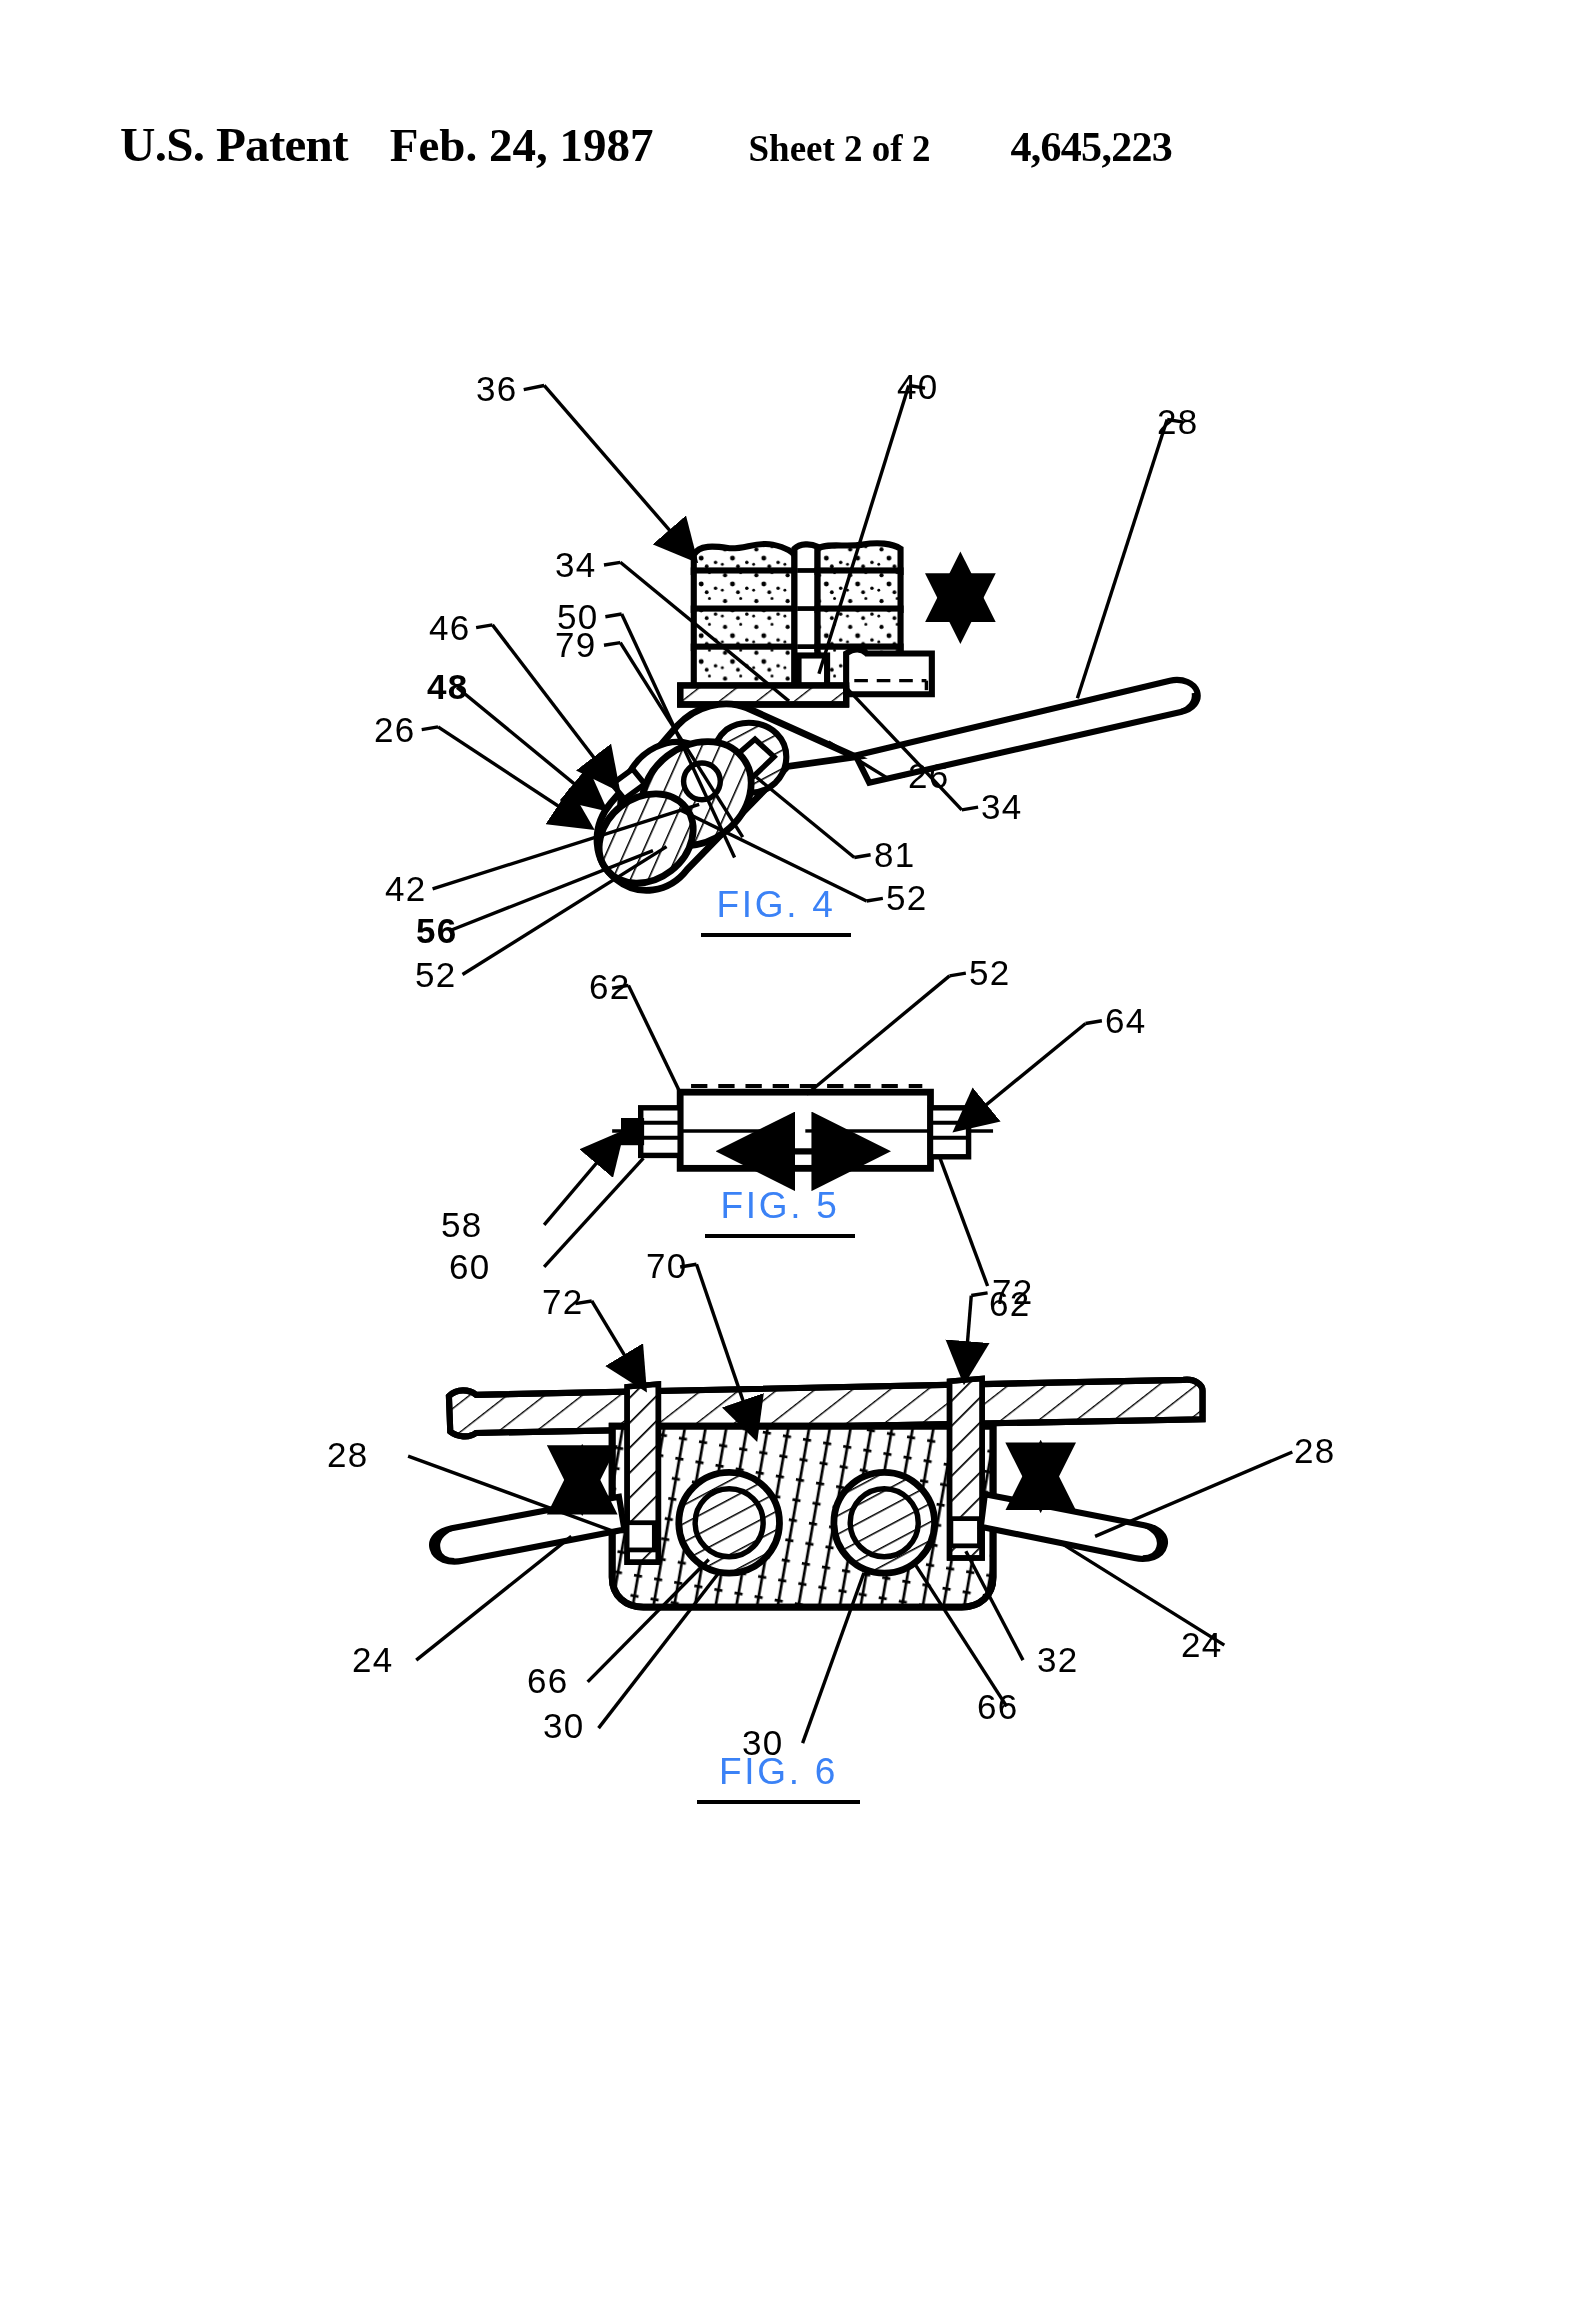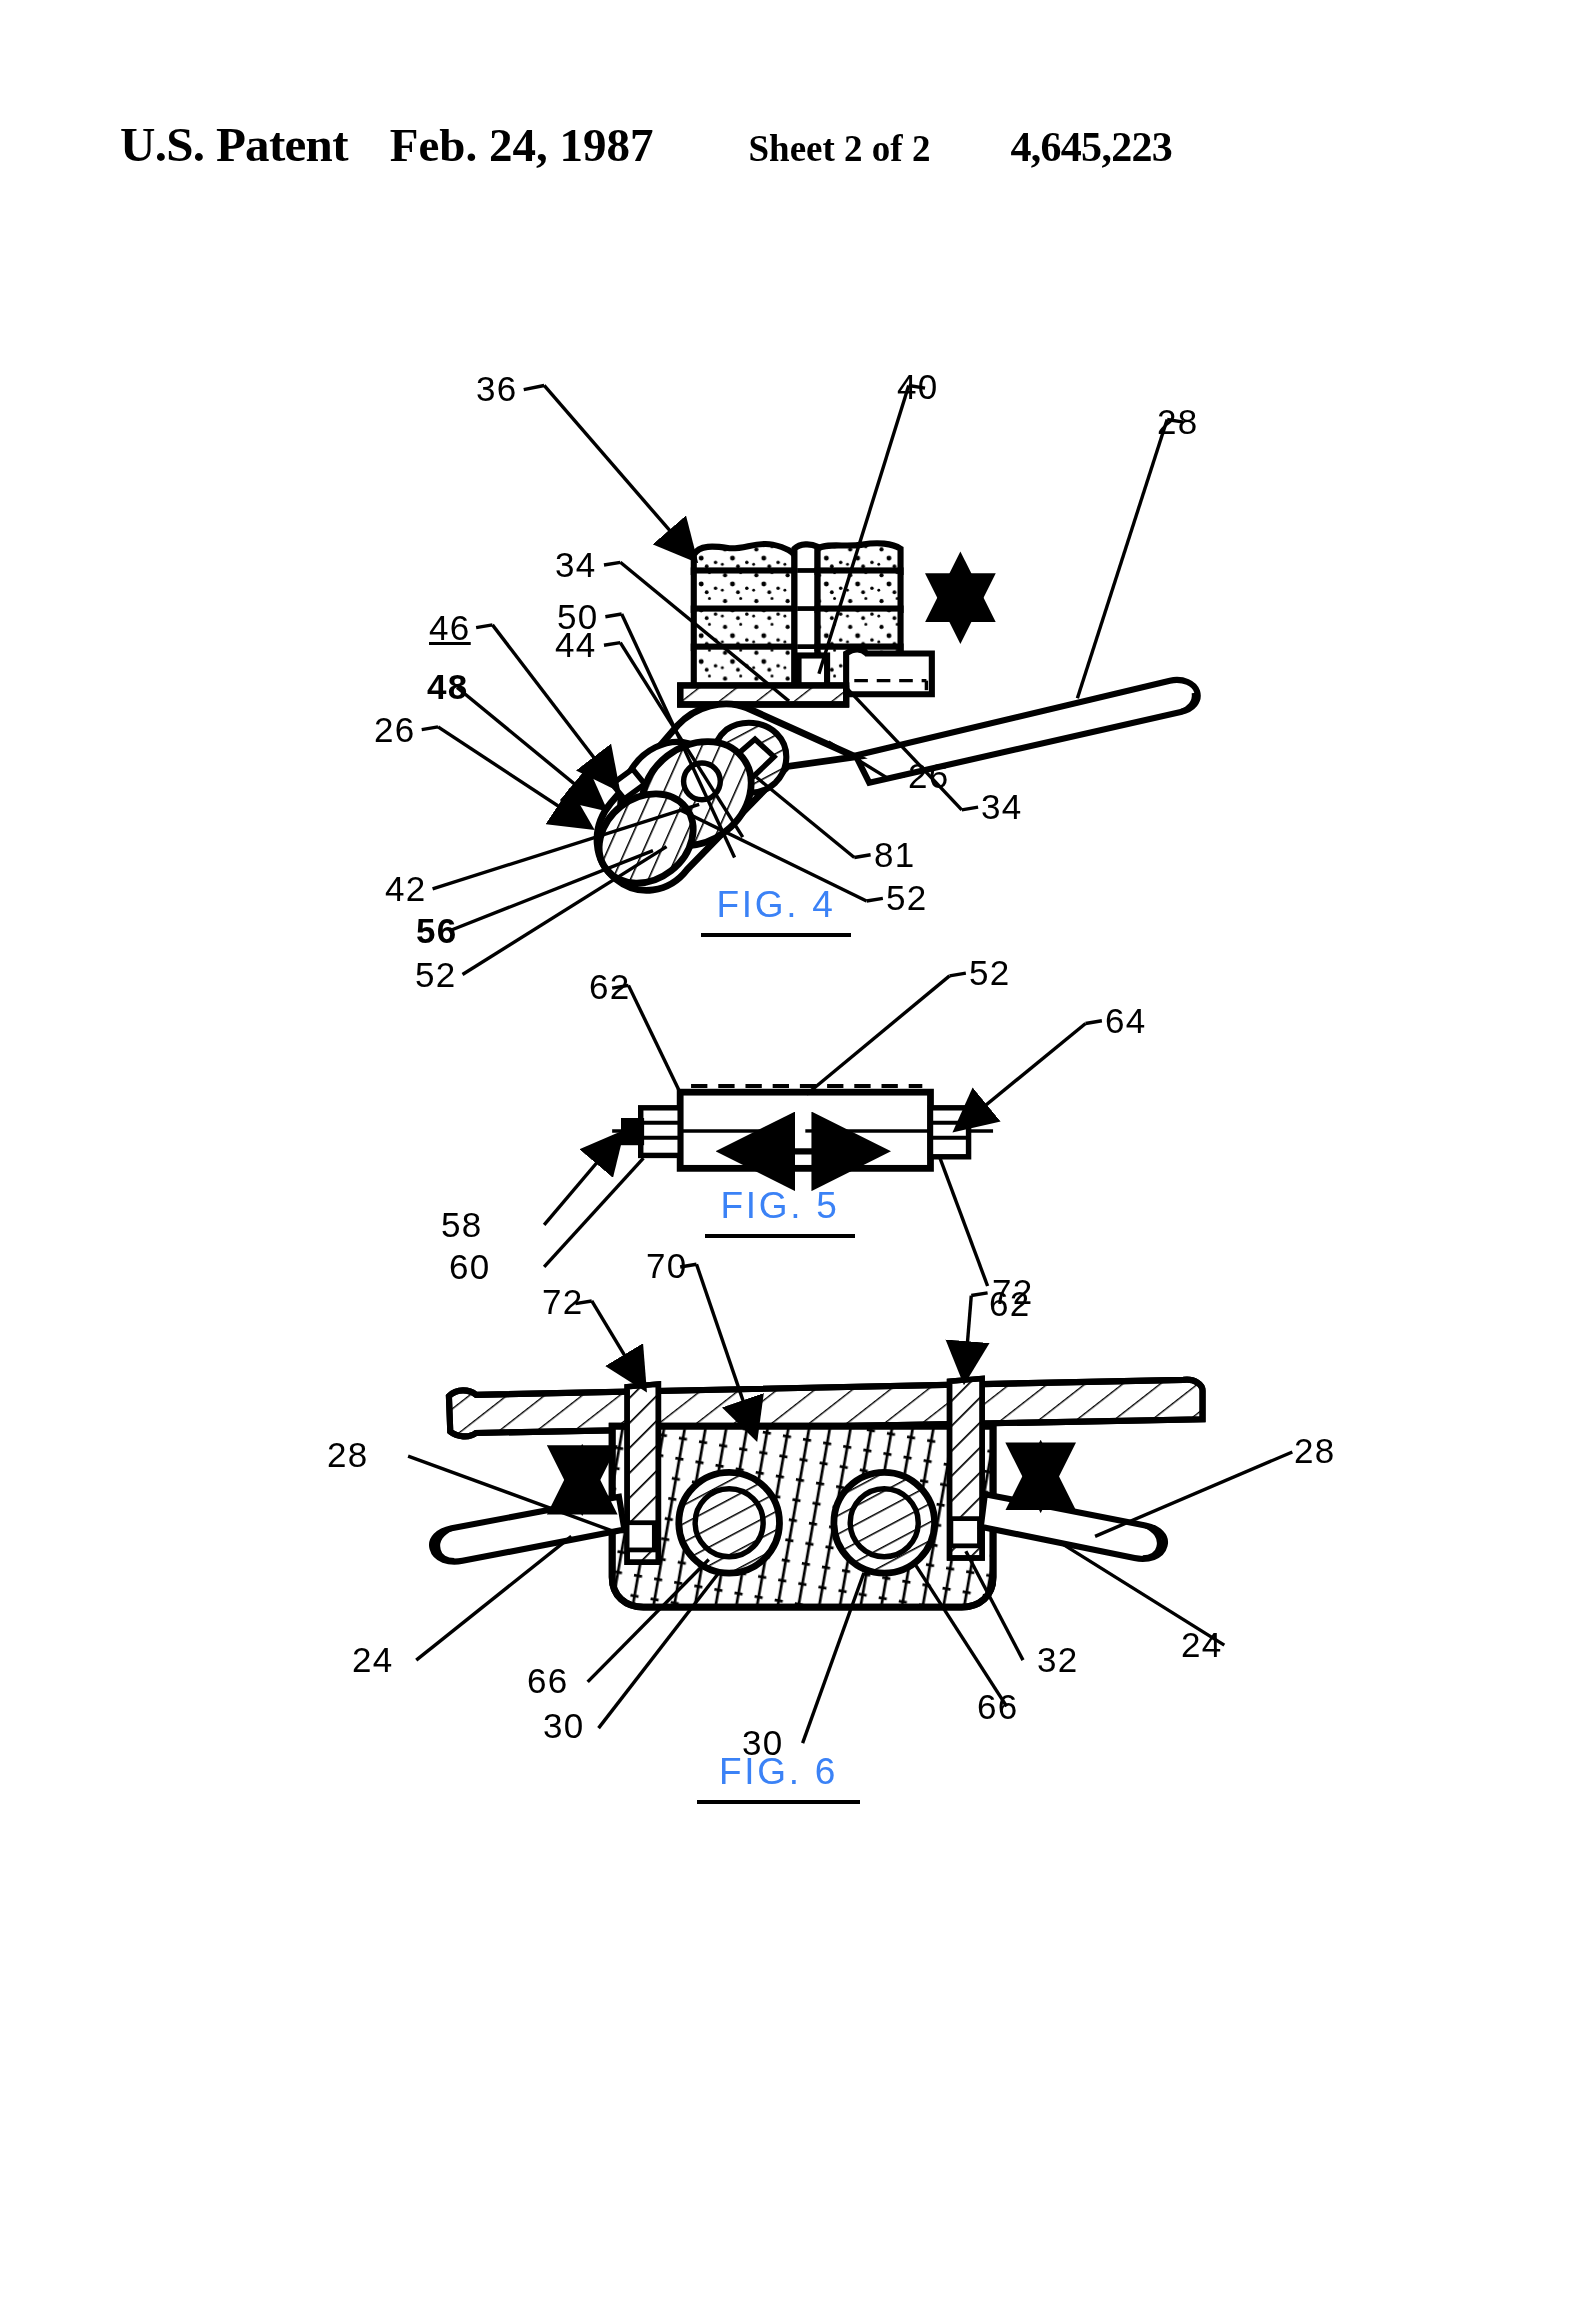--- a/index.html
+++ b/index.html
@@ -379,22 +379,22 @@
     </g>
   </g>
 </svg>
 </div>
 
 <div class="ref-label" style="left:476px;  top:371px;">36</div>
 <div class="ref-label" style="left:897px; top:369px;">40</div>
 <div class="ref-label" style="left:1157px; top:404px;">28</div>
 <div class="ref-label" style="left:555px;  top:547px;">34</div>
 <div class="ref-label" style="left:557px;  top:599px;">50</div>
-<div class="ref-label" style="left:555px;  top:627px;">44</div>
-<div class="ref-label" style="left:429px;  top:610px;text-decoration:underline;">46</div>
+<div class="ref-label" style="left:555px;  top:627px;">79</div>
+<div class="ref-label" style="left:429px;  top:610px;">46</div>
 <div class="ref-label bold" style="left:427px; top:669px;">48</div>
 <div class="ref-label" style="left:374px;  top:712px;">26</div>
 <div class="ref-label" style="left:385px;  top:871px;">42</div>
 <div class="ref-label bold" style="left:416px; top:913px;">56</div>
 <div class="ref-label" style="left:415px;  top:957px;">52</div>
 <div class="ref-label" style="left:908px; top:758px;">26</div>
 <div class="ref-label" style="left:981px; top:789px;">34</div>
 <div class="ref-label" style="left:874px; top:837px;">81</div>
 <div class="ref-label" style="left:886px; top:880px;">52</div>
 

